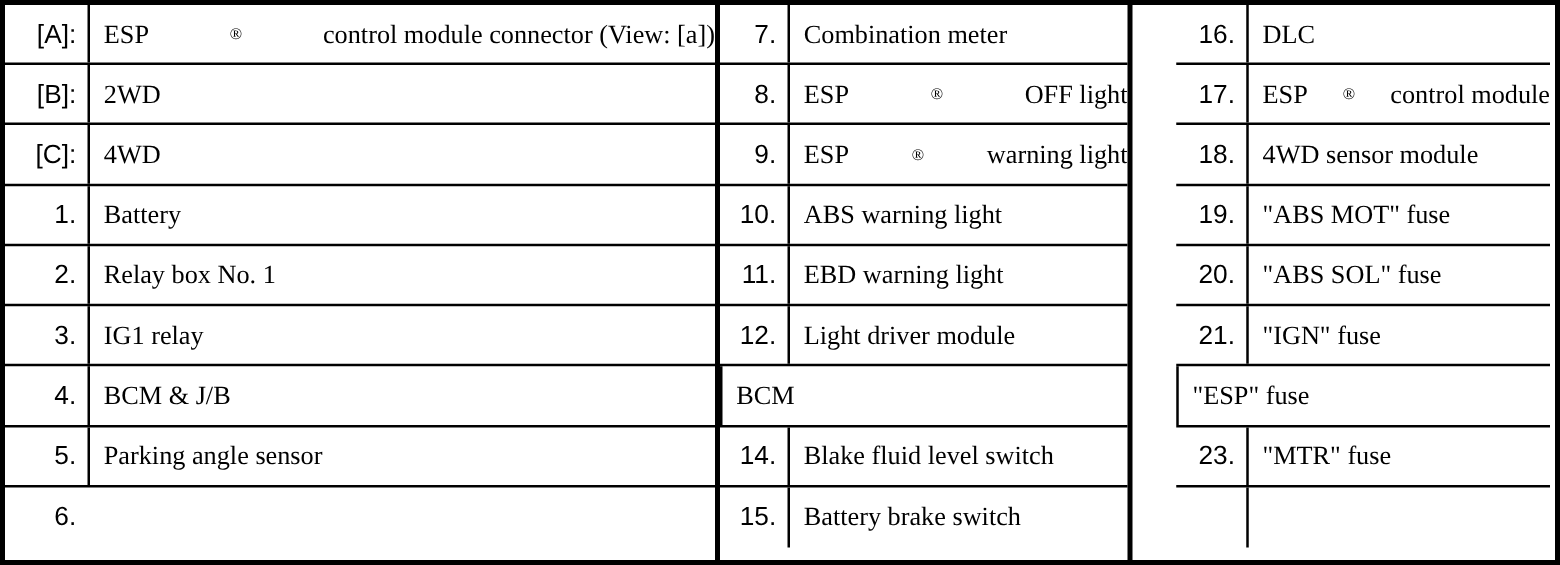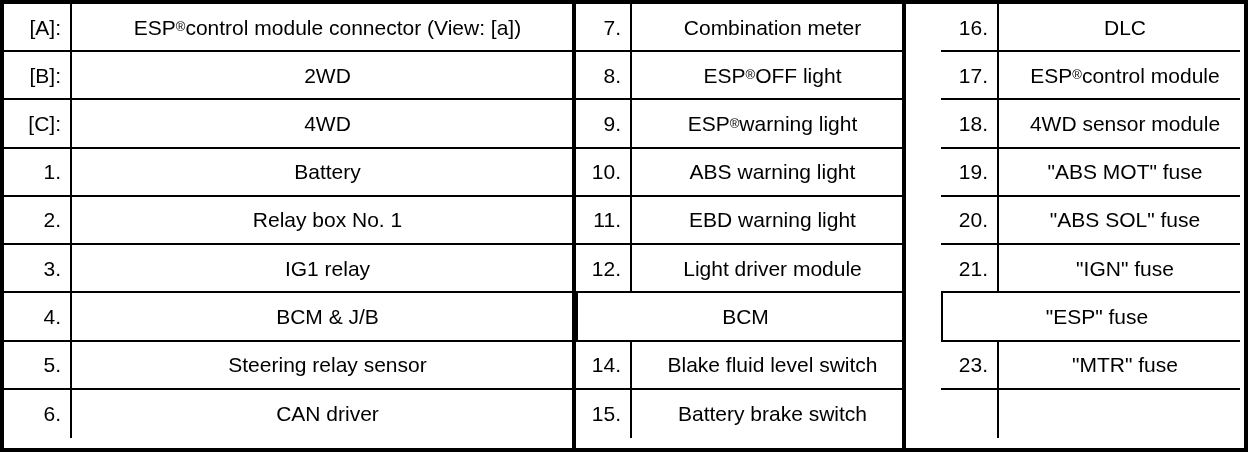--- a/index.html
+++ b/index.html
@@ -59,23 +59,24 @@
     justify-content: flex-end;
     padding-right: 9px;
     flex: 0 0 auto;
   }
   .block-left  .cell-num { width: 66px; }
   .block-mid   .cell-num { width: 54px; }
   .block-right .cell-num { width: 56px; }
 
   .cell-label {
     flex: 1 1 auto;
-    justify-content: center;
+    justify-content: space-between;
     padding-left: 11px;
     border-left: 2px solid #000000;
+    font-family: Liberation Serif, serif;
   }
 
   .cell-label.empty { }
 
   sup.reg {
     font-size: 0.62em;
     vertical-align: super;
     line-height: 0;
   }
 </style>
@@ -111,25 +112,24 @@
       <div class="row">
         <div class="cell cell-num">3.</div>
         <div class="cell cell-label">IG1 relay</div>
       </div>
       <div class="row">
         <div class="cell cell-num">4.</div>
         <div class="cell cell-label">BCM &amp; J/B</div>
       </div>
       <div class="row">
         <div class="cell cell-num">5.</div>
-        <div class="cell cell-label">Steering relay sensor</div>
+        <div class="cell cell-label">Parking angle sensor</div>
       </div>
       <div class="row last">
         <div class="cell cell-num">6.</div>
-        <div class="cell cell-label">CAN driver</div>
       </div>
     </div>
   <div class="block block-mid">
       <div class="row">
         <div class="cell cell-num">7.</div>
         <div class="cell cell-label">Combination meter</div>
       </div>
       <div class="row">
         <div class="cell cell-num">8.</div>
         <div class="cell cell-label">

